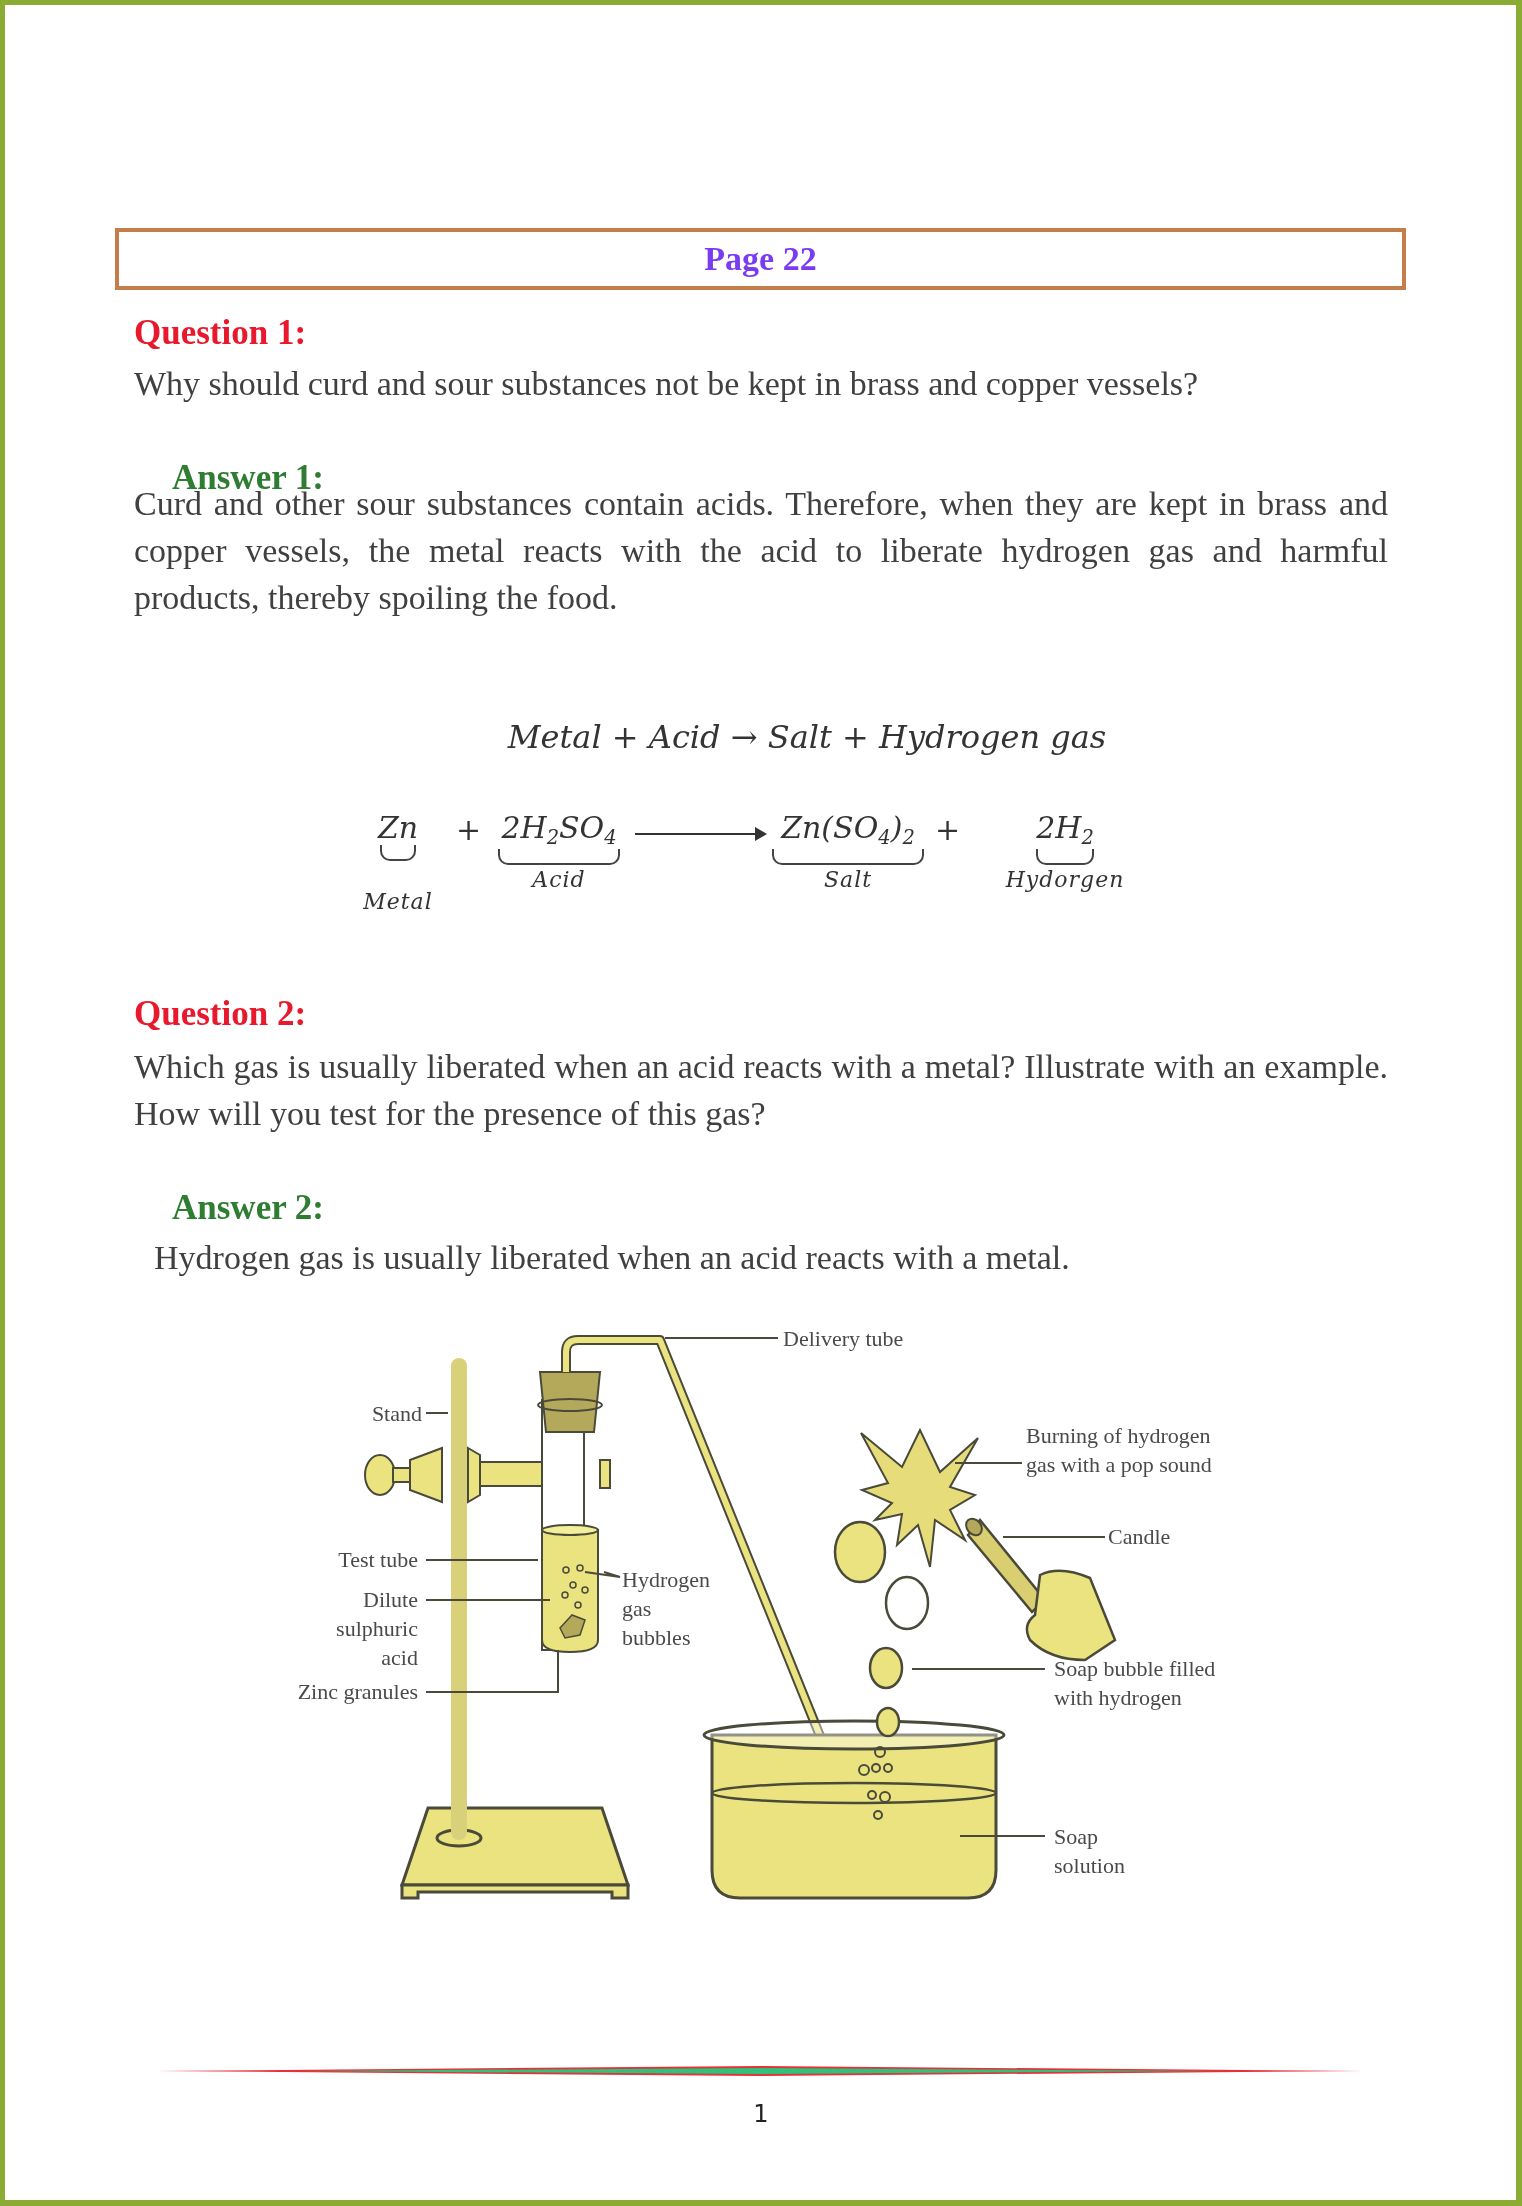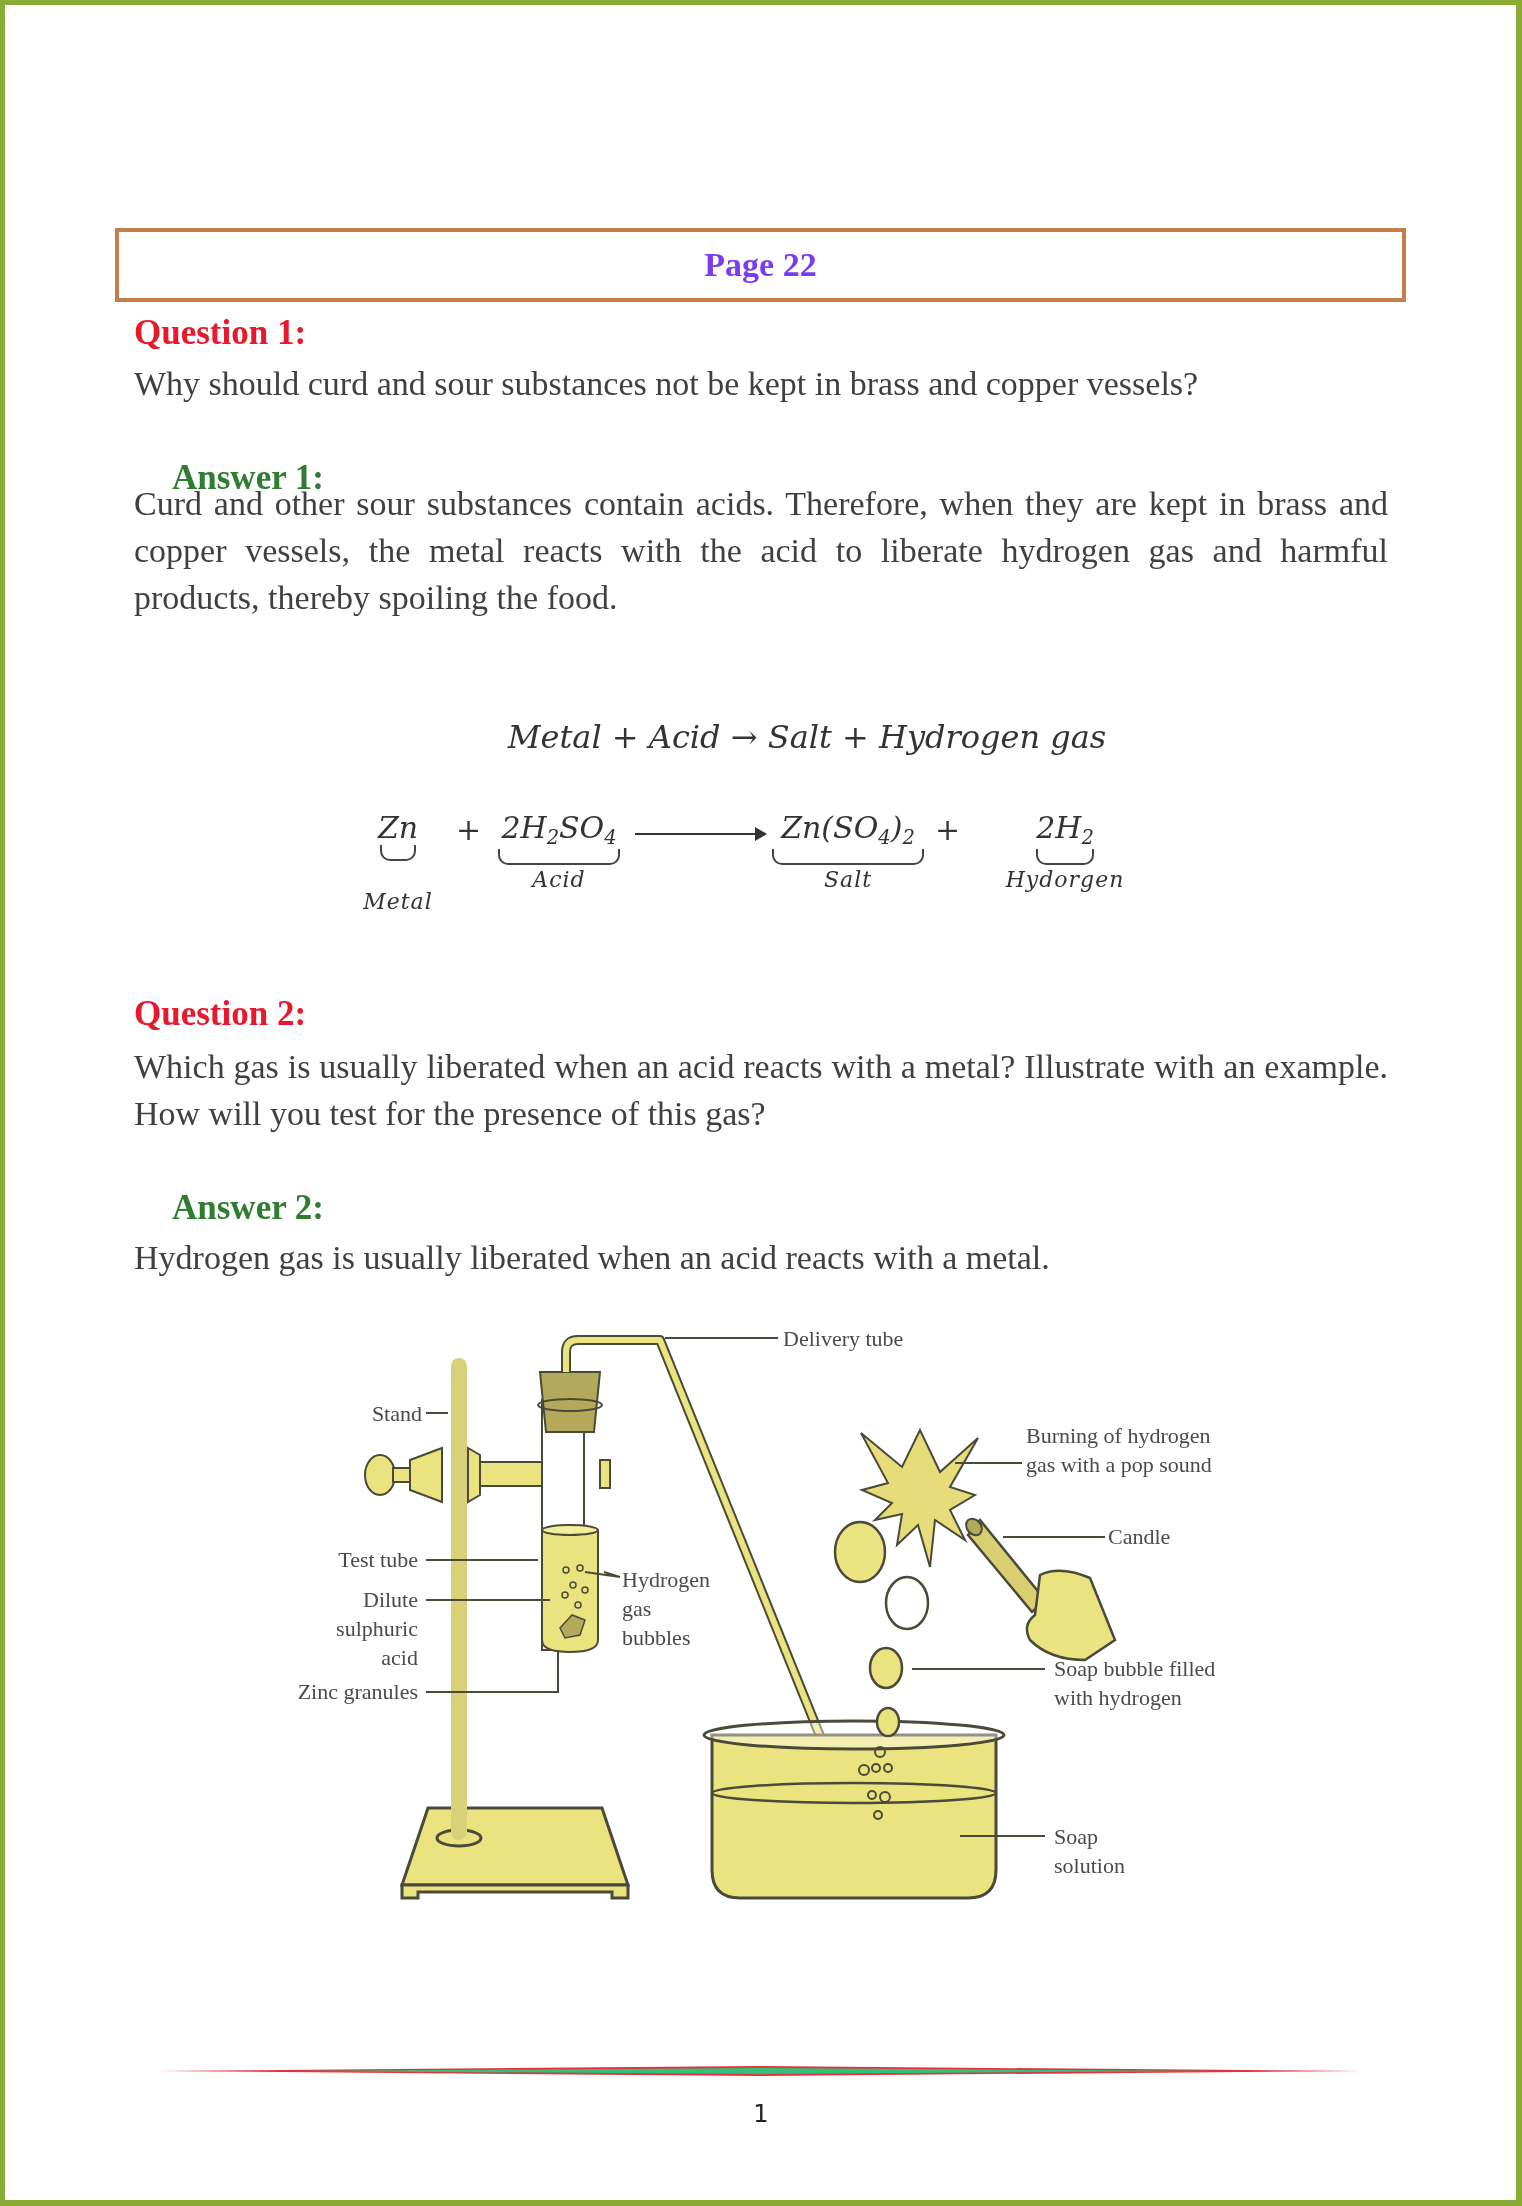--- a/index.html
+++ b/index.html
@@ -1,18 +1,18 @@
 <!DOCTYPE html>
 <html><head>
 <meta charset="utf-8">
 <style>
   html, body { margin: 0; padding: 0; background: #ffffff; }
   body { width: 1522px; height: 2206px; position: relative; overflow: hidden; font-family: "Liberation Serif", serif; color: #3a3a3a; }
   .page-border { position: absolute; left: 0; top: 0; width: 1522px; height: 2206px; box-sizing: border-box; border: 5px solid #8aac35; border-right-width: 6px; border-bottom-width: 6px; }
-  .header-box { position: absolute; left: 115px; top: 228px; width: 1291px; height: 74px; box-sizing: border-box; border: 4px solid #c47d4b; display: flex; align-items: center; justify-content: center; }
+  .header-box { position: absolute; left: 115px; top: 228px; width: 1291px; height: 62px; box-sizing: border-box; border: 4px solid #c47d4b; display: flex; align-items: center; justify-content: center; }
   .header-title { color: #7a3cf0; font-weight: bold; font-size: 34px; font-family: "Liberation Serif", serif; }
   .q-head { position: absolute; left: 134px; color: #e8192c; font-weight: bold; font-size: 35px; }
   .a-head { position: absolute; left: 160px; color: #2e7d32; font-weight: bold; font-size: 35px; margin-left: 12px; }
   .para { position: absolute; left: 134px; width: 1254px; font-size: 34px; line-height: 47px; color: #404040; text-align: justify; text-align-last: left; }
   .eq-line { position: absolute; font-family: "DejaVu Serif", serif; font-style: italic; color: #333; }
   .eq-general { left: 0; width: 1522px; top: 718px; text-align: center; font-size: 32px; padding-left: 46px; }
   .eq-chem { position: absolute; left: 360px; top: 800px; width: 780px; height: 110px; }
   .term { position: absolute; text-align: center; font-family: "DejaVu Serif", serif; font-style: italic; color: #333; }
   .term .formula { font-size: 30px; display: block; white-space: nowrap; }
   .term .brace { display: block; height: 14px; border: 2px solid #444; border-top: none; border-radius: 0 0 10px 10px; margin: 0 4px; }
@@ -66,21 +66,21 @@
     <span class="formula">2H<sub>2</sub></span>
     <span class="brace" style="margin:0 36px;"></span>
     <span class="under">Hydorgen</span>
   </div>
 </div>
 
 <div class="q-head" style="top:994px;">Question 2:</div>
 <div class="para" style="top:1043px;">Which gas is usually liberated when an acid reacts with a metal? Illustrate with an example. How will you test for the presence of this gas?</div>
 
 <div class="a-head" style="top:1188px;">Answer 2:</div>
-<div class="para" style="top:1234px;">Hydrogen gas is usually liberated when an acid reacts with a metal.</div>
+<div class="para" style="top:1234px;margin-left:20px;">Hydrogen gas is usually liberated when an acid reacts with a metal.</div>
 
 <svg class="diagram" viewBox="0 1310 1522 600">
 
   <g>
     <polygon points="428,1808 602,1808 628,1885 402,1885" fill="#ebe37f" stroke="#4a4a3a" stroke-width="3"></polygon>
     <polygon points="402,1885 628,1885 628,1898 612,1898 612,1892 418,1892 418,1898 402,1898" fill="#ebe37f" stroke="#4a4a3a" stroke-width="3"></polygon>
     <ellipse cx="459" cy="1838" rx="22" ry="8" fill="none" stroke="#4a4a3a" stroke-width="3"></ellipse>
     <rect x="451" y="1358" width="16" height="482" rx="8" fill="#d9d17a"></rect>
 
     <ellipse cx="380" cy="1475" rx="15" ry="20" fill="#ebe37f" stroke="#4a4a3a" stroke-width="2"></ellipse>

